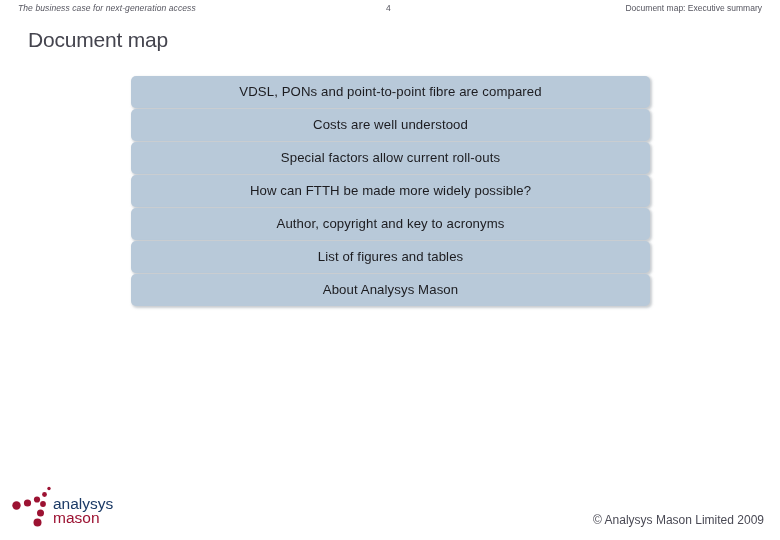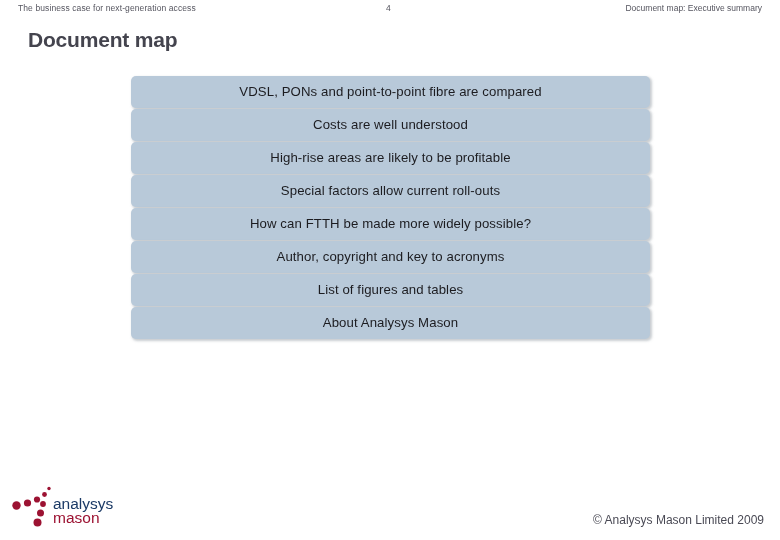--- a/index.html
+++ b/index.html
@@ -28,20 +28,21 @@
     align-items: center;
   }
   .hdr-left {
     position: absolute;
     left: 18px;
     top: 3px;
     font-size: 8.5px;
     color: #55555f;
     letter-spacing: 0.1px;
     white-space: nowrap;
+    font-style: italic;
   }
   .hdr-center {
     position: absolute;
     left: 386px;
     top: 3px;
     font-size: 8.5px;
     color: #55555f;
   }
   .hdr-right {
     position: absolute;
@@ -52,21 +53,21 @@
     white-space: nowrap;
     padding-left: 38px;
   }
 
   
   .slide-title {
     position: absolute;
     left: 28px;
     top: 28px;
     font-size: 21px;
-    font-weight: bold;
+    font-weight: normal;
     color: #44444e;
     letter-spacing: -0.2px;
   }
 
   
   .docmap {
     position: absolute;
     left: 131px;
     top: 76px;
     width: 519px;
@@ -133,23 +134,20 @@
 <div class="slide-title">Document map</div>
 
 <div class="docmap" id="docmap">
     <div class="map-bar inactive">
       <span class="bar-label">VDSL, PONs and point-to-point fibre are compared</span>
     </div>
     <div class="map-bar inactive">
       <span class="bar-label">Costs are well understood</span>
     </div>
     <div class="map-bar inactive">
-      <span class="bar-label">High-rise areas are likely to be profitable</span>
-    </div>
-    <div class="map-bar inactive">
       <span class="bar-label">Special factors allow current roll-outs</span>
     </div>
     <div class="map-bar inactive">
       <span class="bar-label">How can FTTH be made more widely possible?</span>
     </div>
     <div class="map-bar inactive">
       <span class="bar-label">Author, copyright and key to acronyms</span>
     </div>
     <div class="map-bar inactive">
       <span class="bar-label">List of figures and tables</span>

